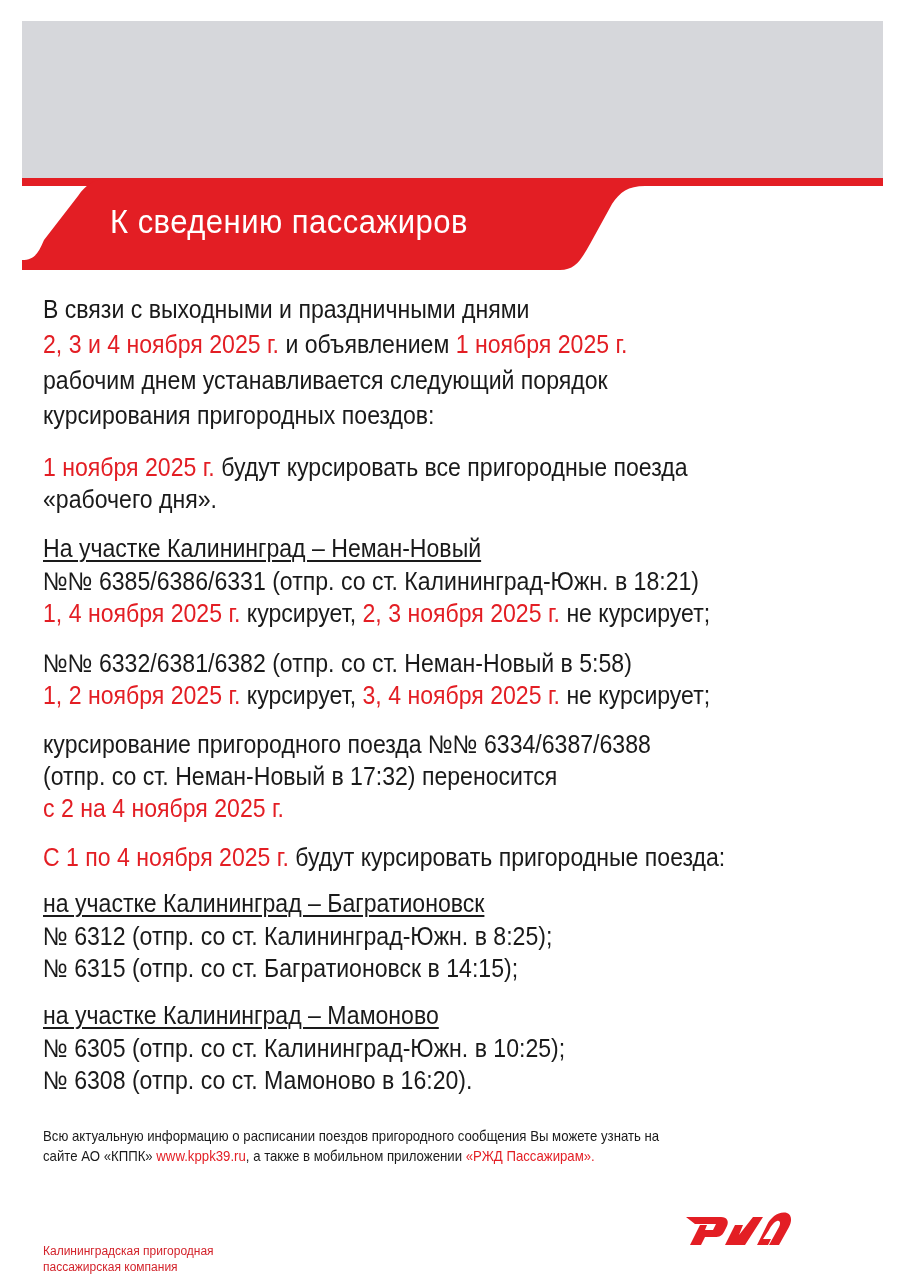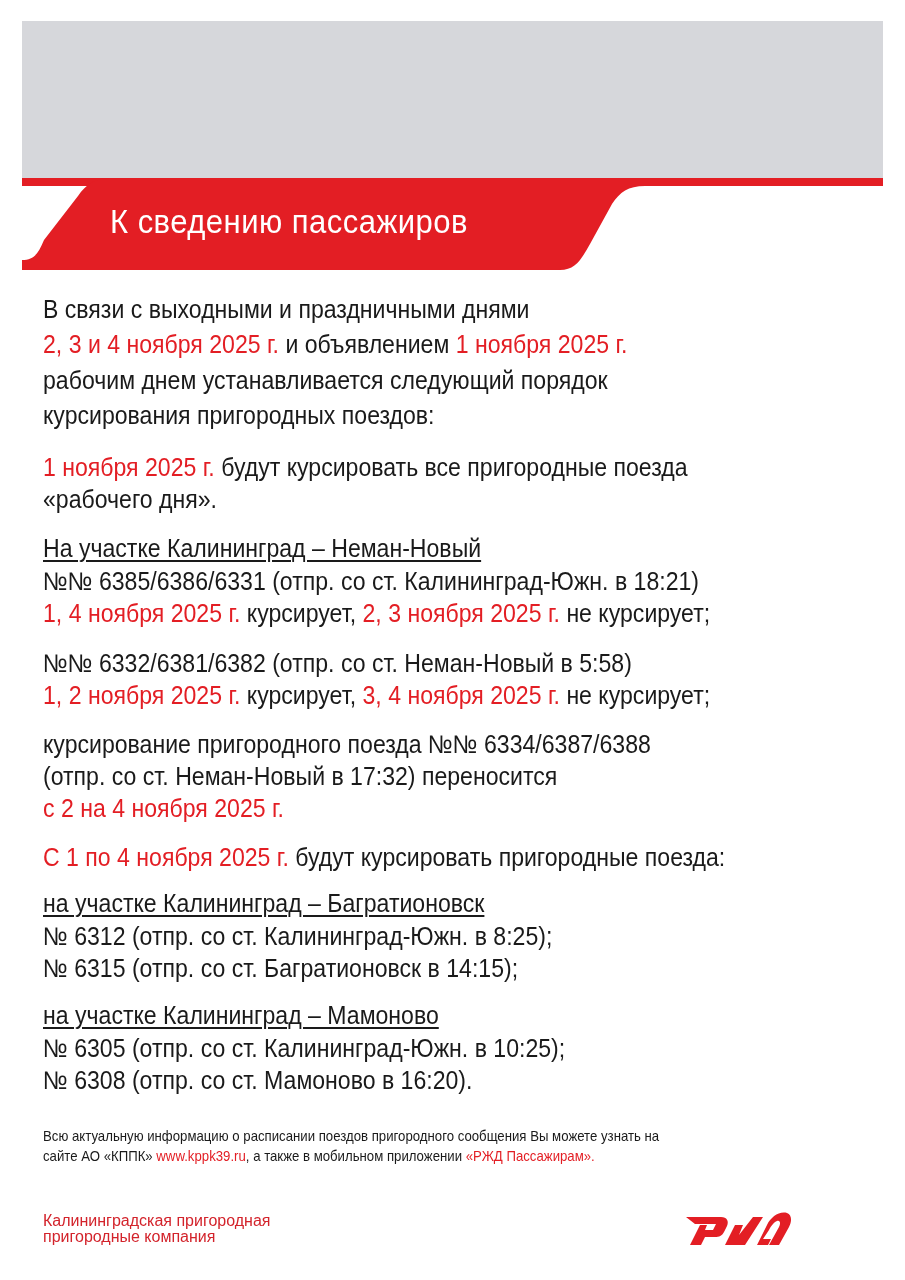--- a/index.html
+++ b/index.html
@@ -9,21 +9,21 @@
   .header-svg { position:absolute; left:0; top:0; }
   .title { position:absolute; left:110px; top:203px; font-size:33px; color:#ffffff;
            letter-spacing:0.5px; white-space:nowrap; transform:scaleX(0.94); transform-origin:left top; }
   .content { position:absolute; left:43px; top:0; width:840px; }
   .line { position:absolute; left:0; white-space:nowrap; font-size:25.5px; line-height:32px;
           transform:scaleX(0.905); transform-origin:left top; }
   .red { color:#e31e24; }
   .ul { text-decoration:underline; text-decoration-thickness:1.5px; text-underline-offset:3px; }
   .foot { position:absolute; left:43px; white-space:nowrap; font-size:14.2px; line-height:20px;
           transform:scaleX(0.93); transform-origin:left top; }
-  .company { position:absolute; left:43px; white-space:nowrap; font-size:16px; line-height:16px; color:#d3232b; }
+  .company { position:absolute; left:43px; white-space:nowrap; font-size:12px; line-height:16px; color:#d3232b;margin-top:30px; }
   .logo { position:absolute; left:683px; top:1205px; }
 </style>
 </head>
 <body>
 
 <div class="gray-panel"></div>
 <svg class="header-svg" width="905" height="280" viewBox="0 0 905 280">
 
   <rect x="22" y="178" width="861" height="8" fill="#e31e24"></rect>
 
@@ -61,21 +61,21 @@
 
   <div class="line ul" style="top:999px">на участке Калининград – Мамоново</div>
   <div class="line" style="top:1032px">№ 6305 (отпр. со ст. Калининград-Южн. в 10:25);</div>
   <div class="line" style="top:1064px">№ 6308 (отпр. со ст. Мамоново в 16:20).</div>
 </div>
 
 <div class="foot" style="top:1126px">Всю актуальную информацию о расписании поездов пригородного сообщения Вы можете узнать на</div>
 <div class="foot" style="top:1146px"><span>сайте АО «КППК» </span><span class="red">www.kppk39.ru</span><span>, а также в мобильном приложении </span><span class="red">«РЖД Пассажирам».</span></div>
 
 <div class="company" style="top:1213px">Калининградская пригородная</div>
-<div class="company" style="top:1229px">пригородные компания</div>
+<div class="company" style="top:1229px">пассажирская компания</div>
 
 <svg class="logo" width="110" height="42" viewBox="0 0 110 42">
   <g fill="#e31e24">
 
     <path d="M3,12 L38,12 C44,12 46,16 44,21 L41,27 C39,31 36,32 32,32 L22,32 L18,40 L7,40 L17,20 L24,20 L22,25 L30,25 L33,19 L12,19 Z"></path>
 
     <path d="M42,40 L52,20 L60,20 L56,30 L70,12 L80,12 L62,40 Z"></path>
 
     <path d="M74,40 L84,20 C88,12 96,6 104,8 C109,10 109,16 106,22 L96,40 L86,40 L96,22 C98,18 97,15 94,16 C91,17 88,21 86,25 L80,34 L88,34 L85,40 Z"></path>
   </g>

